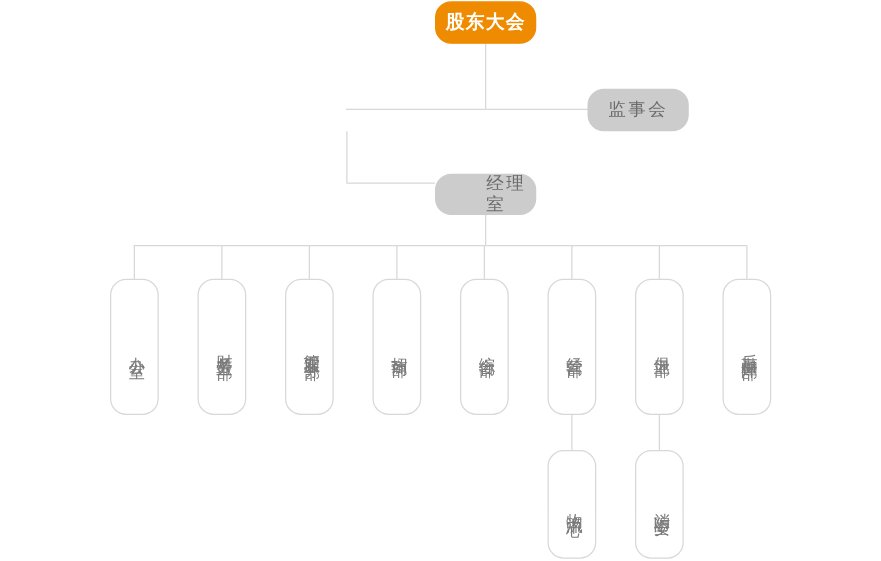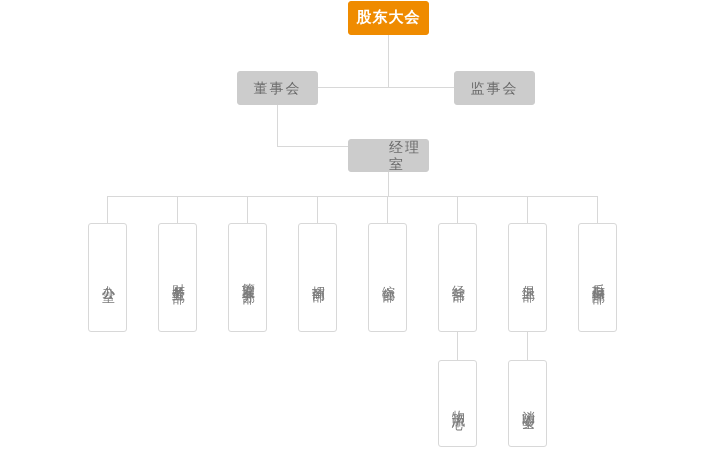--- a/index.html
+++ b/index.html
@@ -18,21 +18,21 @@
     overflow: hidden;
   }
 
   
   .node {
     position: absolute;
     box-sizing: border-box;
     display: flex;
     align-items: center;
     justify-content: center;
-    border-radius: 3px;
+    border-radius: 13px;
     line-height: 1.15;
     user-select: none;
   }
   .node-root {
     background: #ef8b00;
     color: #ffffff;
     font-size: 15px;
     font-weight: bold;
     letter-spacing: 1px;
     border: 1px solid #ef8b00;
@@ -93,25 +93,22 @@
   <div class="line line-v" style="left:597px; top:196px; height:27px;"></div>
 
   <div class="line line-v" style="left:457px; top:332px; height:28px;"></div>
 
   <div class="line line-v" style="left:527px; top:332px; height:28px;"></div>
 
   <div class="node node-root" style="left:348px; top:1px; width:81px; height:34px;">
     <span>股东大会</span>
   </div>
 
-  <div class="node node-gray" style="left:237px; top:71px; width:81px; height:34px;">
-    <span>董事会</span>
-  </div>
 
-  <div class="node node-gray" style="left:454px; top:71px; width:81px; height:34px;text-align:right;">
+  <div class="node node-gray" style="left:470px; top:71px; width:81px; height:34px;text-align:right;">
     <span>监事会</span>
   </div>
 
   <div class="node node-gray" style="left:348px; top:139px; width:81px; height:33px;padding-left:40px;">
     <span>经理室</span>
   </div>
 
   <div class="node node-dept" style="left:88px; top:223px; width:39px; height:109px;">
     <span>办公室</span>
   </div>

